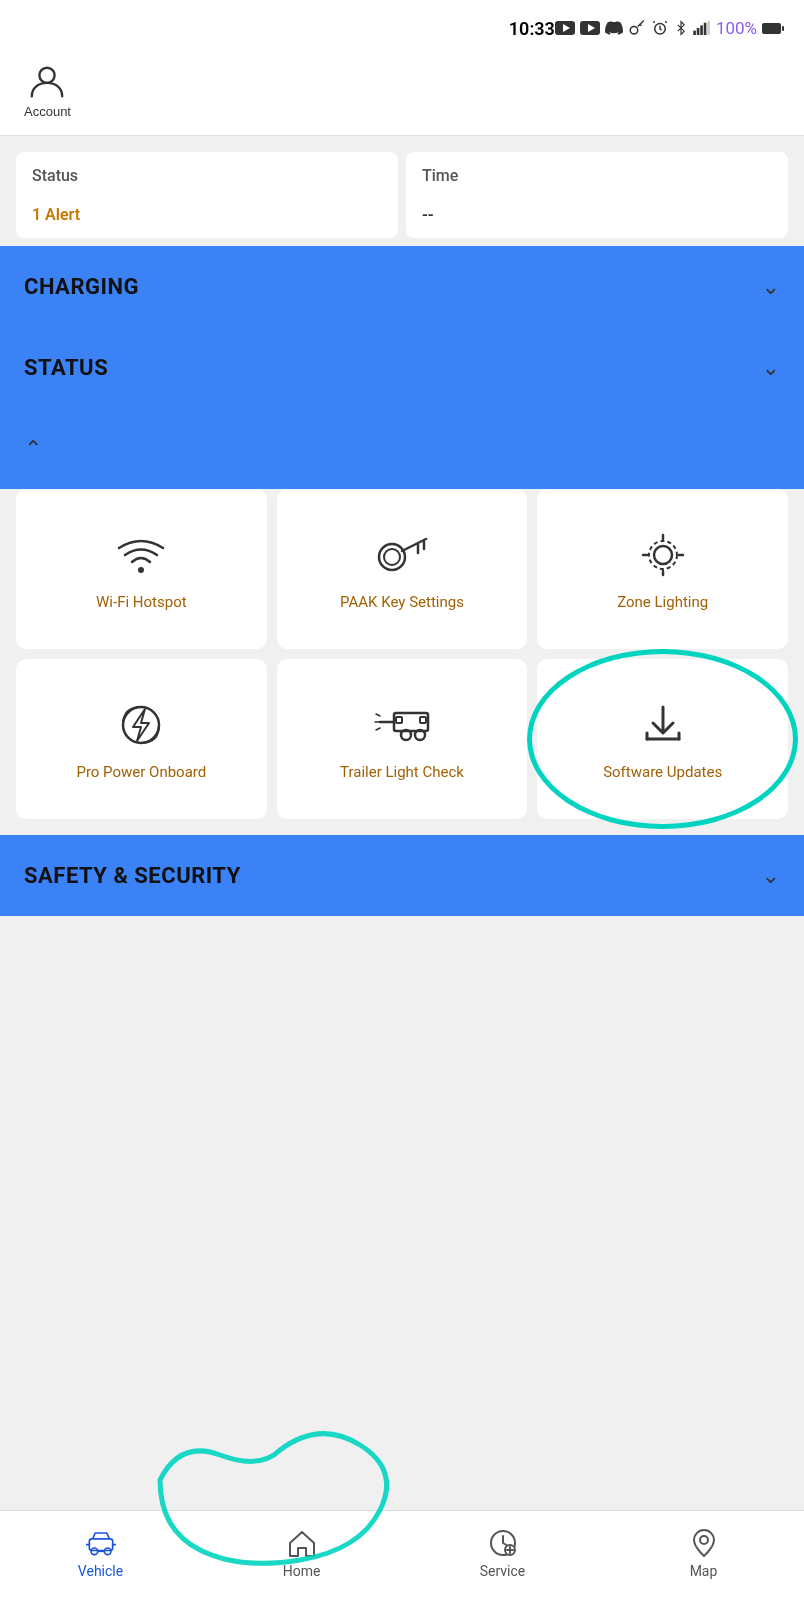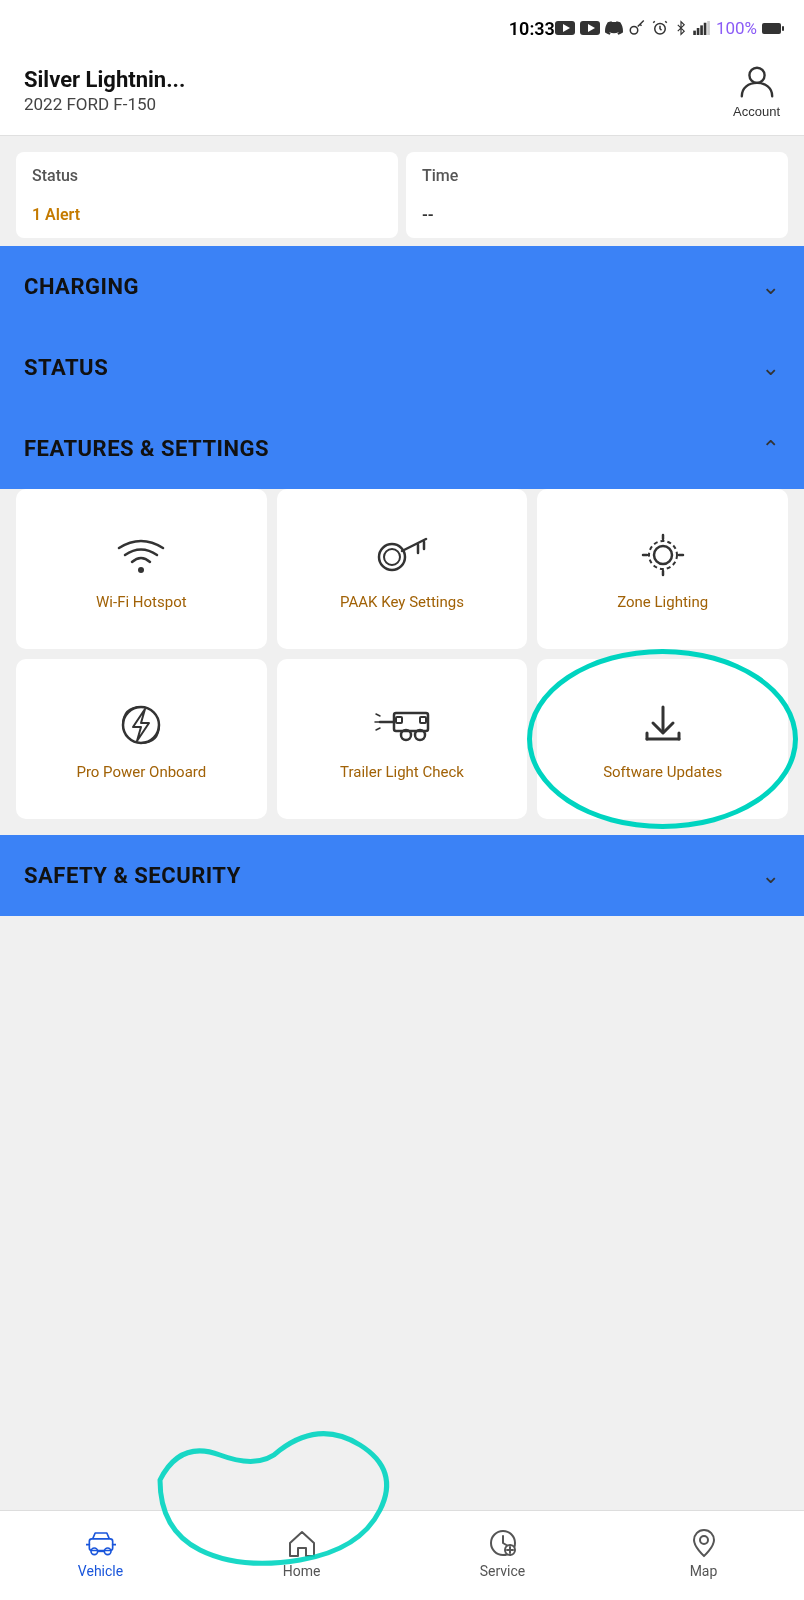--- a/index.html
+++ b/index.html
@@ -290,24 +290,20 @@
     <span style="font-size:17px;font-weight:400;color:#8b5cf6;">100%</span>
     <svg width="22" height="13" viewBox="0 0 22 13">
       <rect x="0" y="1" width="19" height="11" rx="2" fill="#333"></rect>
       <rect x="1" y="2" width="17" height="9" rx="1" fill="#333"></rect>
       <rect x="20" y="4" width="2" height="5" rx="1" fill="#333"></rect>
     </svg>
   </div>
 </div>
 
 <div class="header">
-  <div class="header-title">
-    <h1>Silver Lightnin...</h1>
-    <h2>2022 FORD F-150</h2>
-  </div>
   <button class="account-btn">
     <svg class="account-icon" viewBox="0 0 40 40">
       <circle cx="20" cy="14" r="8" fill="none" stroke="#333" stroke-width="2.5"></circle>
       <path d="M4 36c0-8.837 7.163-14 16-14s16 5.163 16 14" fill="none" stroke="#333" stroke-width="2.5" stroke-linecap="round"></path>
     </svg>
     <span class="account-label">Account</span>
   </button>
 </div>
 
 <div class="info-row">
@@ -330,21 +326,20 @@
 
 <div class="section">
   <div class="section-header">
     <span class="section-title">STATUS</span>
     <span class="chevron">⌄</span>
   </div>
 </div>
 
 <div class="section">
   <div class="section-header">
-    <span class="section-title">FEATURES &amp; SETTINGS</span>
     <span class="chevron">⌃</span>
   </div>
 
   <div class="features-grid">
 
     <div class="feature-card">
       <div class="feature-icon">
         <svg width="48" height="38" viewBox="0 0 48 38">
           <path d="M24 34 l0 0" stroke="#333" stroke-width="3" stroke-linecap="round" fill="none"></path>
           <circle cx="24" cy="34" r="3" fill="#333"></circle>

